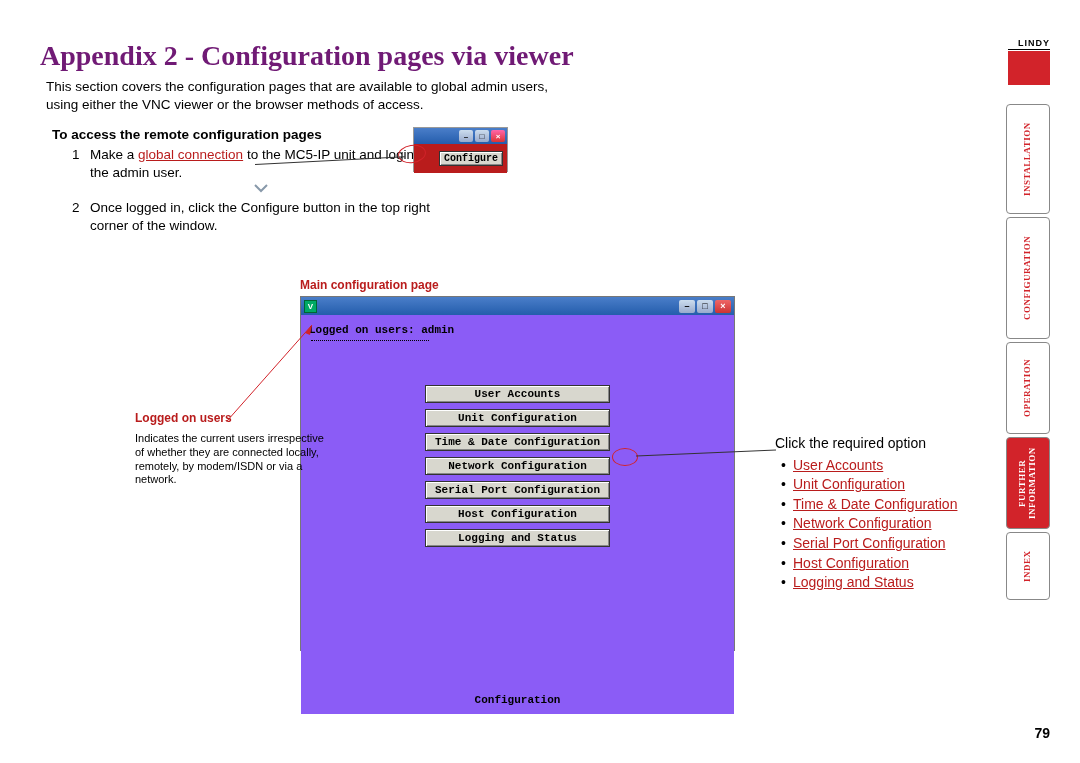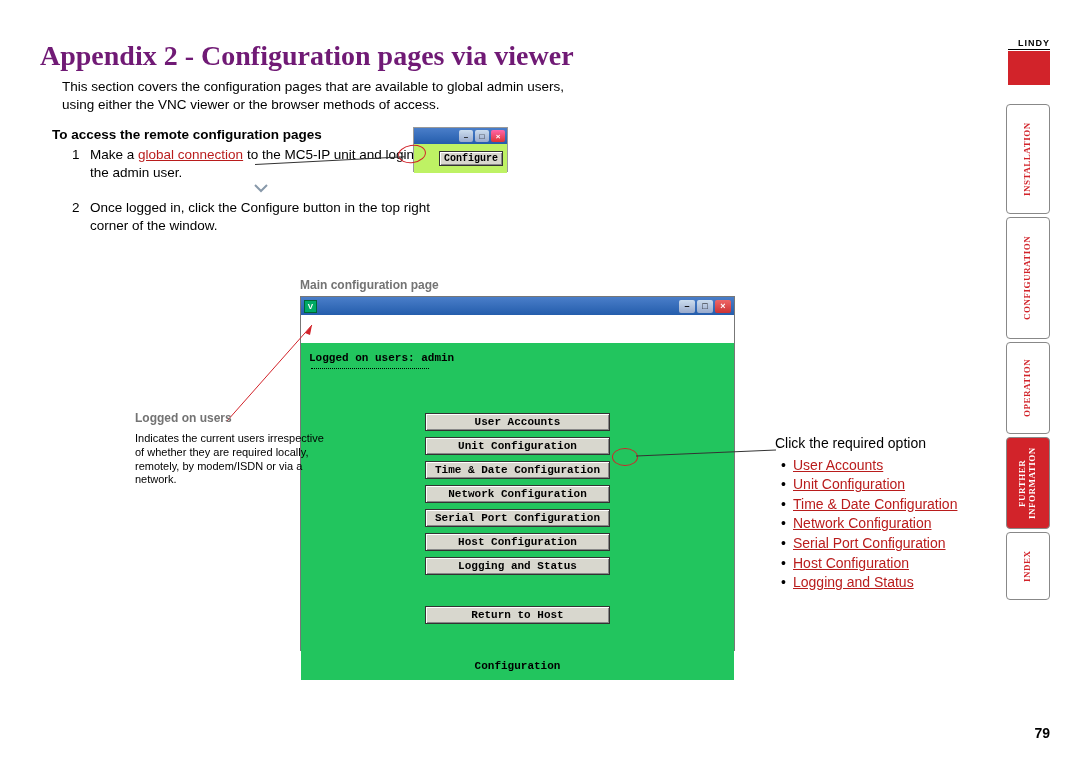--- a/index.html
+++ b/index.html
@@ -16,21 +16,21 @@
   .page-title {
     font-family: Georgia, "Times New Roman", serif;
     font-size: 28px;
     font-weight: bold;
     color: #701a75;
     margin-bottom: 6px;
   }
   .intro-text {
     font-size: 13.5px;
     line-height: 1.3;
-    margin-left: 22px;
+    margin-left: 6px;
     max-width: 520px;
   }
   .subhead {
     font-weight: bold;
     font-size: 13.5px;
     margin: 14px 0 4px 12px;
   }
   .steps { margin-left: 32px; max-width: 360px; font-size: 13.5px; line-height: 1.3; }
   .step { display: flex; margin-bottom: 6px; }
   .step-num { width: 18px; flex-shrink: 0; }
@@ -53,21 +53,21 @@
   .win-btn-sm {
     width: 14px; height: 12px;
     background: linear-gradient(#f6a,#d33);
     border-radius: 2px;
     display:flex;align-items:center;justify-content:center;
     font-size:8px;color:#fff;font-weight:bold;
   }
   .win-btn-sm.min { background: linear-gradient(#cde,#9ac); color:#000;}
   .mini-body {
     height: 29px;
-    background: #bef264;
+    background: #b91c1c;
     display:flex;align-items:center;justify-content:flex-end;
     padding: 2px 4px;
   }
   .mini-btn {
     font-family: "Courier New", monospace;
     font-size: 10px;
     font-weight: bold;
     background: #d8d7ce;
     border: 1px solid #333;
     box-shadow: inset 1px 1px 0 #fff, inset -1px -1px 0 #888;
@@ -87,21 +87,21 @@
     position:absolute;
     left: 255px; top: 164px;
     width: 150px; height: 1px;
     border-top: 1px solid #333;
     transform-origin: left;
     transform: rotate(-3deg);
   }
   
   
   .annot-label {
-    color: #737373;
+    color: #b91c1c;
     font-weight: bold;
     font-size: 12px;
     position: absolute;
     text-align: right;
   }
   .main-label { left: 300px; top: 278px; }
   
   .main-window {
     position: absolute;
     left: 300px; top: 296px;
@@ -124,25 +124,24 @@
   .titlebar-lg .controls { display:flex; gap:2px; }
   .titlebar-lg .win-btn {
     width: 16px; height: 13px;
     background: linear-gradient(#e66,#c33);
     border-radius: 2px;
     color:#fff; font-size:9px; font-weight:bold;
     display:flex;align-items:center;justify-content:center;
   }
   .titlebar-lg .win-btn.min { background: linear-gradient(#cde,#9ac); color:#000;}
   .main-body {
-    background: #22c55e;
-    height: 337px;
+    background: #8b5cf6;
+    height: 399px;
     position: relative;
     font-family: "Courier New", monospace;
-    margin-top: 28px;
   }
   .logged-line {
     font-family: "Courier New", monospace;
     font-weight: bold;
     font-size: 11px;
     position:absolute;
     left: 8px; top: 9px;
   }
   .dotted-under {
     position:absolute;
@@ -317,38 +316,37 @@
     <div class="dotted-under"></div>
     <div id="cfg-buttons">
         <div class="cfg-btn" style="top: 70px;">User Accounts</div>
         <div class="cfg-btn" style="top: 94px;">Unit Configuration</div>
         <div class="cfg-btn" style="top: 118px;">Time &amp; Date Configuration</div>
         <div class="cfg-btn" style="top: 142px;">Network Configuration</div>
         <div class="cfg-btn" style="top: 166px;">Serial Port Configuration</div>
         <div class="cfg-btn" style="top: 190px;">Host Configuration</div>
         <div class="cfg-btn" style="top: 214px;">Logging and Status</div>
       </div>
-    <div class="cfg-btn" style="top:263px;">Return to Host</div>
     <div class="cfg-text">Configuration</div>
   </div>
 </div>
 
 <div class="ring-lg"></div>
 
 <svg class="leader" style="left:636px;top:448px;width:140px;height:12px;">
   <line x1="0" y1="8" x2="140" y2="2" stroke="#333" stroke-width="1"></line>
 </svg>
 
 <svg class="leader" style="left:227px;top:322px;width:110px;height:100px;">
   <line x1="0" y1="99" x2="85" y2="3" stroke="#d2232a" stroke-width="1"></line>
   <polygon points="85,3 78,11 83,13" fill="#d2232a"></polygon>
 </svg>
 
 <div class="annot-label logged-label">Logged on users</div>
-<div class="body-text-sm logged-desc">Indicates the current users irrespective of whether they are required locally, remotely, by modem/ISDN or via a network.</div>
+<div class="body-text-sm logged-desc">Indicates the current users irrespective of whether they are connected locally, remotely, by modem/ISDN or via a network.</div>
 
 <div class="right-text">
   <div>Click the required option</div>
   <ul id="right-links">
       <li><a class="link">User Accounts</a></li>
       <li><a class="link">Unit Configuration</a></li>
       <li><a class="link">Time &amp; Date Configuration</a></li>
       <li><a class="link">Network Configuration</a></li>
       <li><a class="link">Serial Port Configuration</a></li>
       <li><a class="link">Host Configuration</a></li>

